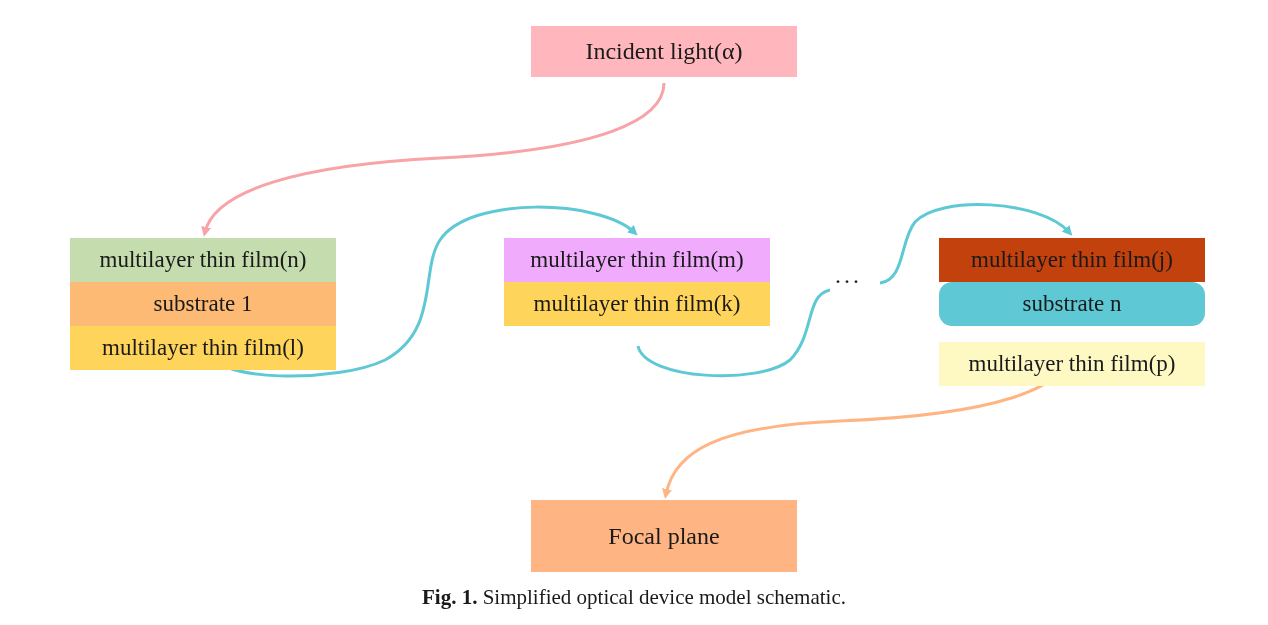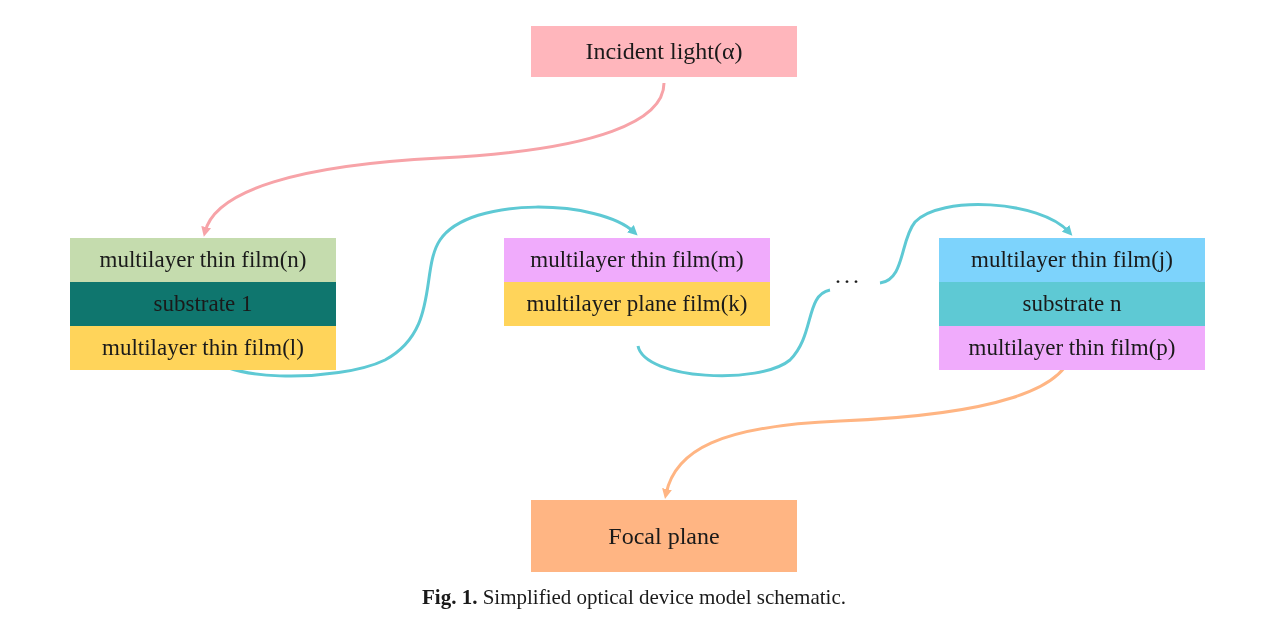--- a/index.html
+++ b/index.html
@@ -46,35 +46,35 @@
 
   <path d="M1072,346 C1072,390 990,415 840,421 C720,426 675,450 666,494" fill="none" stroke="#ffb583" stroke-width="3" marker-end="url(#arrow-orange)"></path>
 </svg>
 
 <div id="incident" class="box" style="background:#ffb6bc;">
   <span>Incident light(α)</span>
 </div>
 
 <div id="stack-1" class="stack">
   <div class="layer" style="background:#c5dcae;">multilayer thin film(n)</div>
-  <div class="layer" style="background:#0f766e;">substrate 1</div>
+  <div class="layer" style="background:#fdba74;">substrate 1</div>
   <div class="layer" style="background:#ffd45a;">multilayer thin film(l)</div>
 </div>
 
 <div id="stack-2" class="stack">
   <div class="layer" style="background:#f0abfc;">multilayer thin film(m)</div>
-  <div class="layer" style="background:#ffd45a;">multilayer plane film(k)</div>
+  <div class="layer" style="background:#ffd45a;">multilayer thin film(k)</div>
 </div>
 
 <div id="ellipsis">···</div>
 
 <div id="stack-3" class="stack">
-  <div class="layer" style="background:#7dd3fc;">multilayer thin film(j)</div>
-  <div class="layer" style="background:#5ec9d4;">substrate n</div>
-  <div class="layer" style="background:#f0abfc;">multilayer thin film(p)</div>
+  <div class="layer" style="background:#c2410c;">multilayer thin film(j)</div>
+  <div class="layer" style="background:#5ec9d4;border-radius:13px;">substrate n</div>
+  <div class="layer" style="background:#fef9c3;margin-top:16px;">multilayer thin film(p)</div>
 </div>
 
 <div id="focal" class="box" style="background:#ffb583;">
   <span>Focal plane</span>
 </div>
 
 <div id="caption">
   <span class="fig-label">Fig. 1.</span>
   <span>Simplified optical device model schematic.</span>
 </div>

